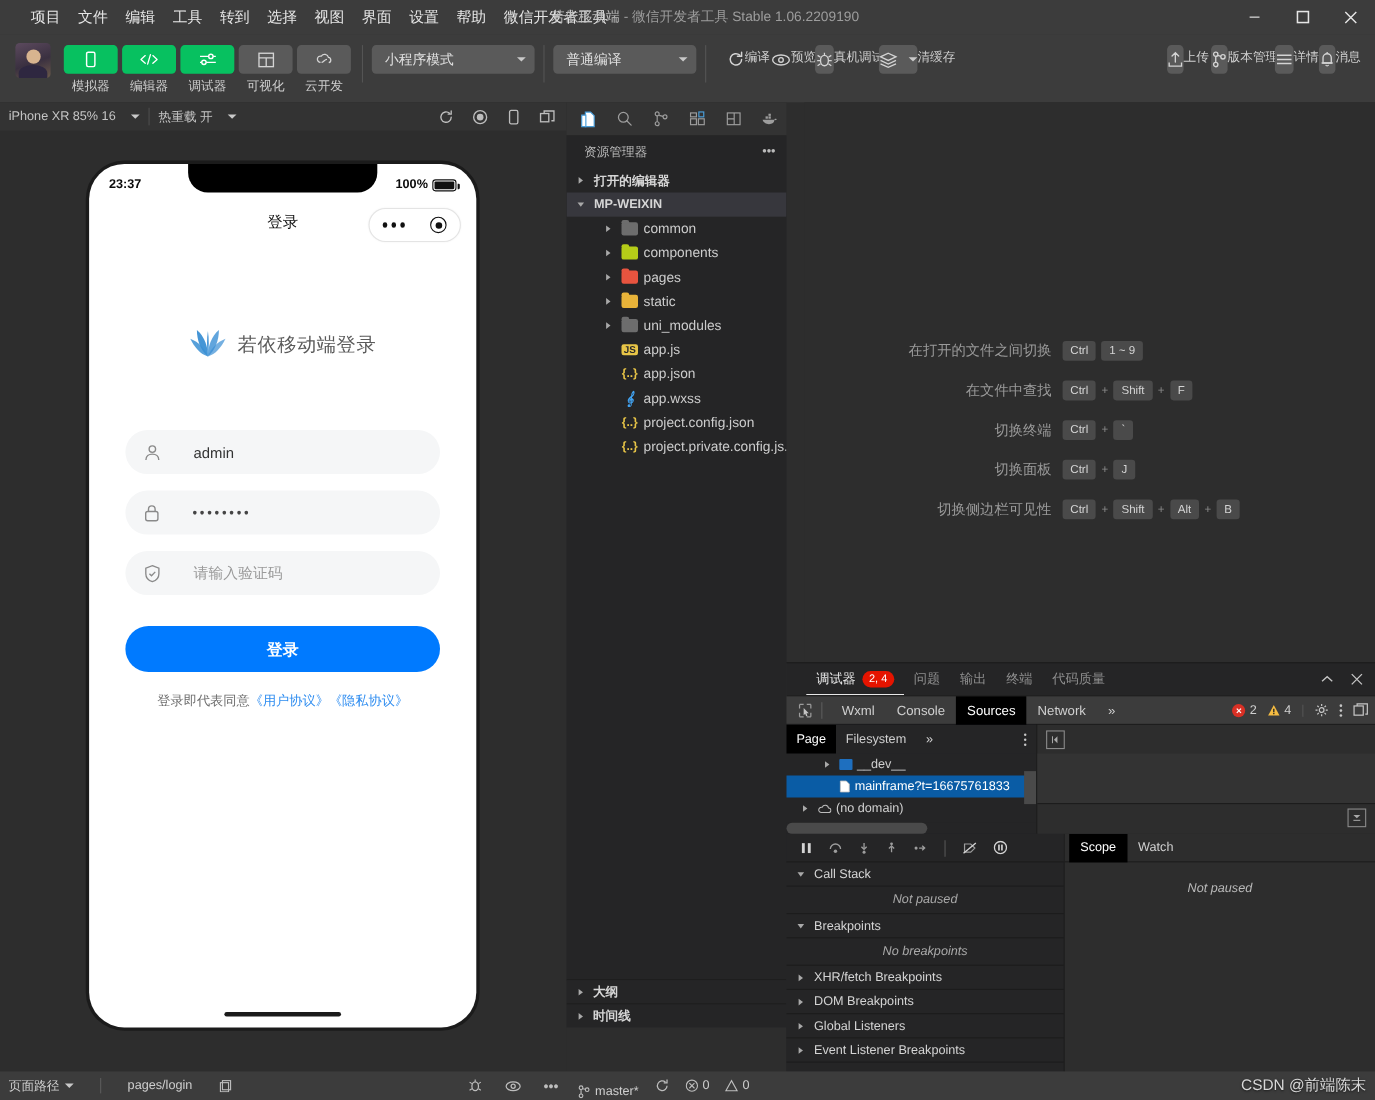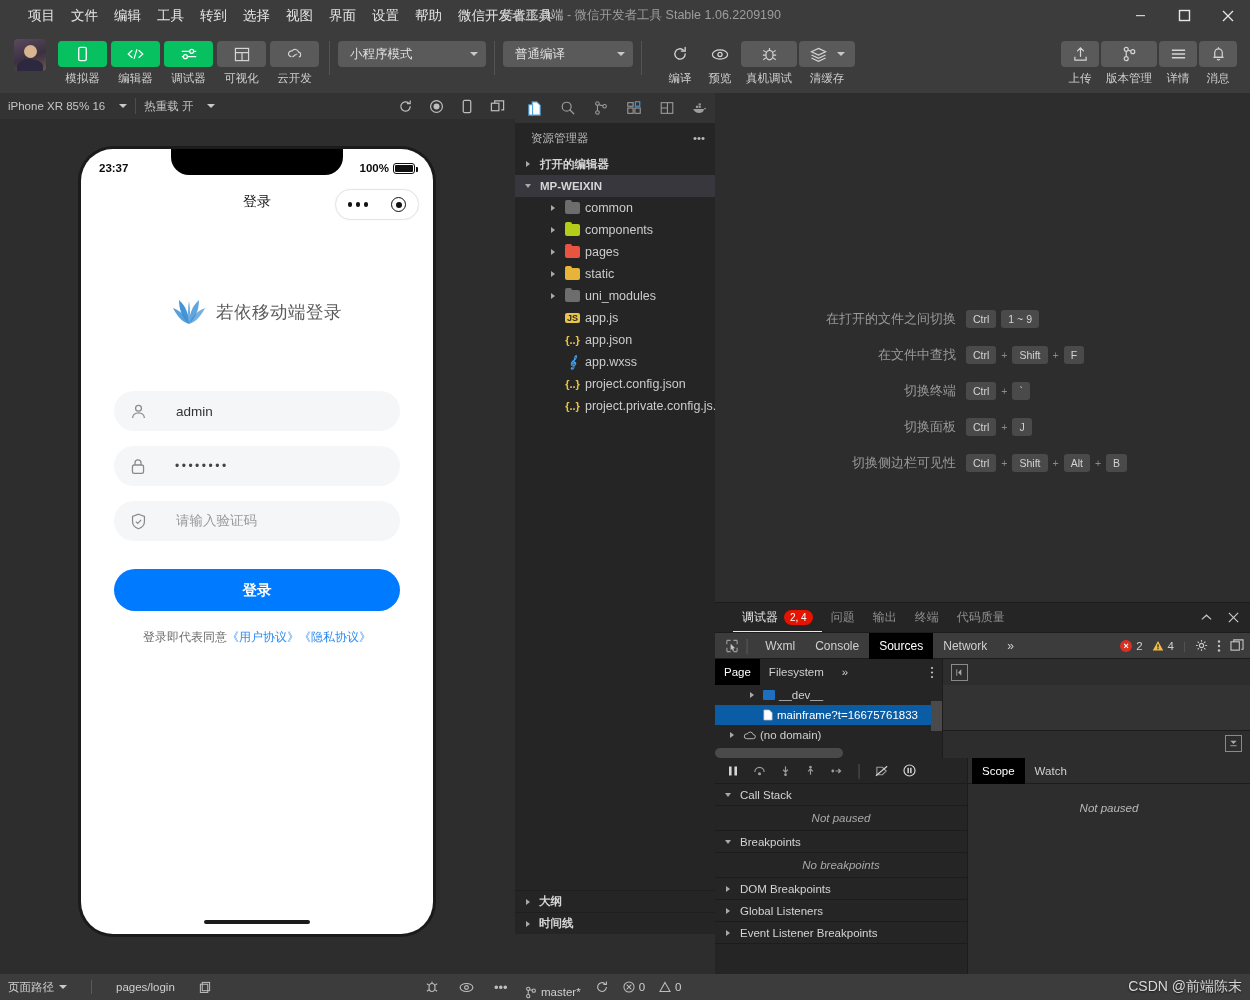--- a/index.html
+++ b/index.html
@@ -65,21 +65,21 @@
 
   .tb-select {
     height:26px; margin-top:10px; background:#5a5a5a; border-radius:4px;
     display:flex; align-items:center; padding:0 8px 0 12px; min-width:148px;
     font-size:12.5px; color:#e0e0e0; justify-content:space-between;
   }
   .tb-select.wide { min-width:130px; }
   .caret { width:0;height:0;border-left:4px solid transparent;border-right:4px solid transparent;border-top:4px solid #c9c9c9; margin-left:10px;}
 
   .tb-icobtn {
-    width:38px; margin:0 1px; display:flex; flex-direction:column; align-items:center;
+    width:38px; margin:0 1px; display:flex; align-items:center;
   }
   .tb-icobox {
     width:38px; height:26px; border-radius:4px; margin-top:10px; background:#5a5a5a;
     display:flex; align-items:center; justify-content:center;
   }
   .tb-icobox.plain { background:transparent; }
   .tb-wide { width:56px; } .tb-wide .tb-icobox { width:56px; }
 
   .tb-right { position:absolute; right:12px; top:0; display:flex; }
 
@@ -975,20 +975,27 @@
             <div>
      <div class="acc-head">
        <span class="arrow d"></span>
        <span>Breakpoints</span>
      </div>
      <div class="acc-body">No breakpoints</div>
    </div>
             <div>
      <div class="acc-head">
        <span class="arrow r"></span>
+       <span>XHR/fetch Breakpoints</span>
+     </div>
+
+   </div>
+            <div>
+     <div class="acc-head">
+       <span class="arrow r"></span>
        <span>DOM Breakpoints</span>
      </div>
 
    </div>
             <div>
      <div class="acc-head">
        <span class="arrow r"></span>
        <span>Global Listeners</span>
      </div>
 

